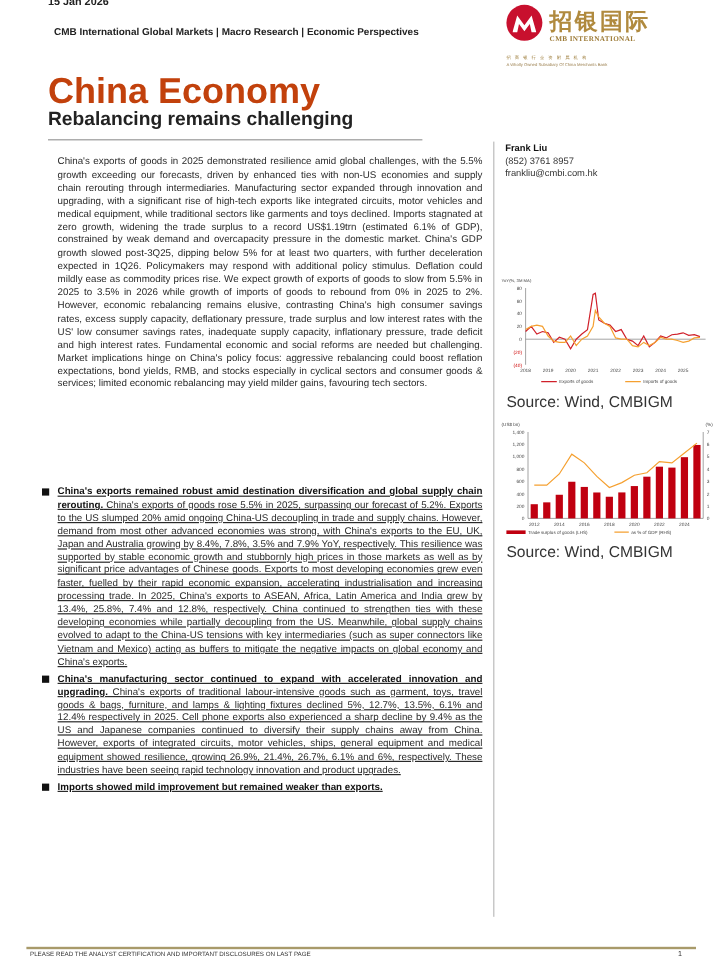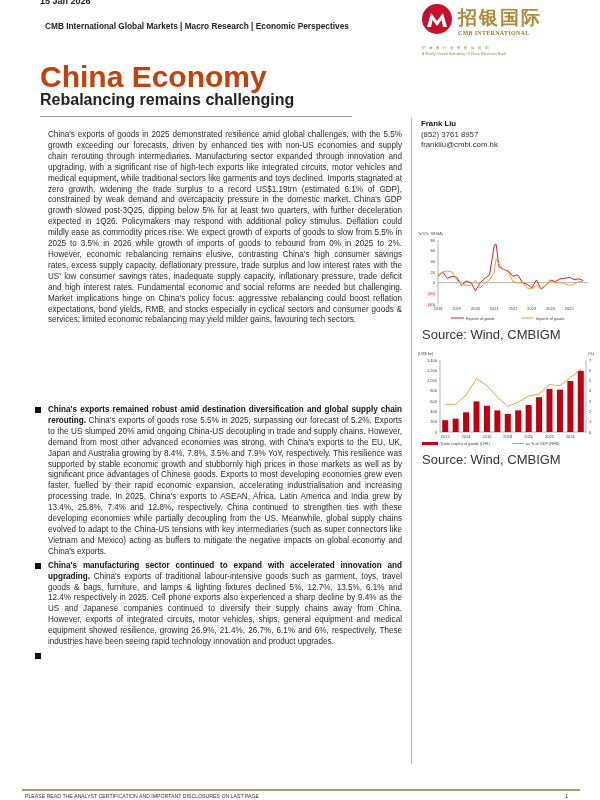--- a/index.html
+++ b/index.html
@@ -12,21 +12,21 @@
   .logo-cn { position:absolute; left:36px; top:3px; font-family:"DejaVu Serif", serif; font-weight:bold; font-size:19px; color:#b08a3e; letter-spacing:2px; }
   .logo-en { position:absolute; left:36px; top:28px; font-family:"Liberation Serif", serif; font-size:6px; font-weight:bold; color:#9c7a36; letter-spacing:0.3px; }
   .logo-sub1 { position:absolute; left:0px; top:44px; font-size:3.6px; color:#a08040; letter-spacing:3.4px; }
   .logo-sub2 { position:absolute; left:0px; top:50px; font-size:3.5px; color:#9c8050; }
   .title { position:absolute; left:40px; top:60px; font-size:30px; font-weight:bold; color:#c2410c; }
   .subtitle { position:absolute; left:40px; top:91px; font-size:16px; font-weight:bold; color:#222; }
   .rule { position:absolute; left:40px; top:116px; width:312px; height:1px; background:#999; }
   .main { position:absolute; left:48px; top:118px; width:354px; font-size:8.15px; line-height:10.9px; text-align:justify; color:#2a2a2a;margin-top:12px; }
   .main p { margin:0 0 7px 0; }
   .bullets { position:absolute; left:35px; top:405px; width:367px; font-size:8.15px; line-height:10.9px; text-align:justify; color:#2a2a2a; }
-  .bullet { position:relative; padding-left:13px; margin-bottom:3px; }
+  .bullet { position:relative; padding-left:13px; margin-bottom:3px;text-decoration:underline; }
   .bullet-sq { position:absolute; left:0; top:2px; width:6px; height:6px; background:#111; }
   .bullet b { color:#111; }
   .vline { position:absolute; left:411px; top:118px; width:1px; height:646px; background:#bbb; }
   .analyst { position:absolute; left:421px; top:119px; font-size:7.8px; line-height:10.5px; color:#333; }
   .analyst .nm { font-weight:bold; color:#111; }
   .analyst .blk { margin-bottom:5px; }
   .chart1 { position:absolute; left:416px; top:228px; width:180px; height:98px; }
   .chart2 { position:absolute; left:416px; top:348px; width:184px; height:100px; }
   .src { position:absolute; left:422px; font-size:13px; color:#333; }
   .footer-rule { position:absolute; left:22px; top:789px; width:558px; height:2px; background:#a89a6a; }
@@ -63,21 +63,21 @@
   <div class="bullet">
     <span class="bullet-sq"></span>
     <b>China's exports remained robust amid destination diversification and global supply chain rerouting.</b><span> China's exports of goods rose 5.5% in 2025, surpassing our forecast of 5.2%. Exports to the US slumped 20% amid ongoing China-US decoupling in trade and supply chains. However, demand from most other advanced economies was strong, with China's exports to the EU, UK, Japan and Australia growing by 8.4%, 7.8%, 3.5% and 7.9% YoY, respectively. This resilience was supported by stable economic growth and stubbornly high prices in those markets as well as by significant price advantages of Chinese goods. Exports to most developing economies grew even faster, fuelled by their rapid economic expansion, accelerating industrialisation and increasing processing trade. In 2025, China's exports to ASEAN, Africa, Latin America and India grew by 13.4%, 25.8%, 7.4% and 12.8%, respectively. China continued to strengthen ties with these developing economies while partially decoupling from the US. Meanwhile, global supply chains evolved to adapt to the China-US tensions with key intermediaries (such as super connectors like Vietnam and Mexico) acting as buffers to mitigate the negative impacts on global economy and China's exports.</span>
   </div>
   <div class="bullet">
     <span class="bullet-sq"></span>
     <b>China's manufacturing sector continued to expand with accelerated innovation and upgrading.</b><span>  China's exports of traditional labour-intensive goods such as garment, toys, travel goods &amp; bags, furniture, and lamps &amp; lighting fixtures declined 5%, 12.7%, 13.5%, 6.1% and 12.4% respectively in 2025. Cell phone exports also experienced a sharp decline by 9.4% as the US and Japanese companies continued to diversify their supply chains away from China. However, exports of integrated circuits, motor vehicles, ships, general equipment and medical equipment showed resilience, growing 26.9%, 21.4%, 26.7%, 6.1% and 6%, respectively. These industries have been seeing rapid technology innovation and product upgrades.</span>
   </div>
   <div class="bullet">
     <span class="bullet-sq"></span>
-    <br>
+    <b>Imports showed mild improvement but remained weaker than exports.</b><br>
   </div>
 </div>
 
 <div class="vline"></div>
 
 <div class="analyst">
   <div class="blk">
     <div class="nm">Frank Liu</div>
     <div>(852) 3761 8957</div>
     <div>frankliu@cmbi.com.hk</div>

